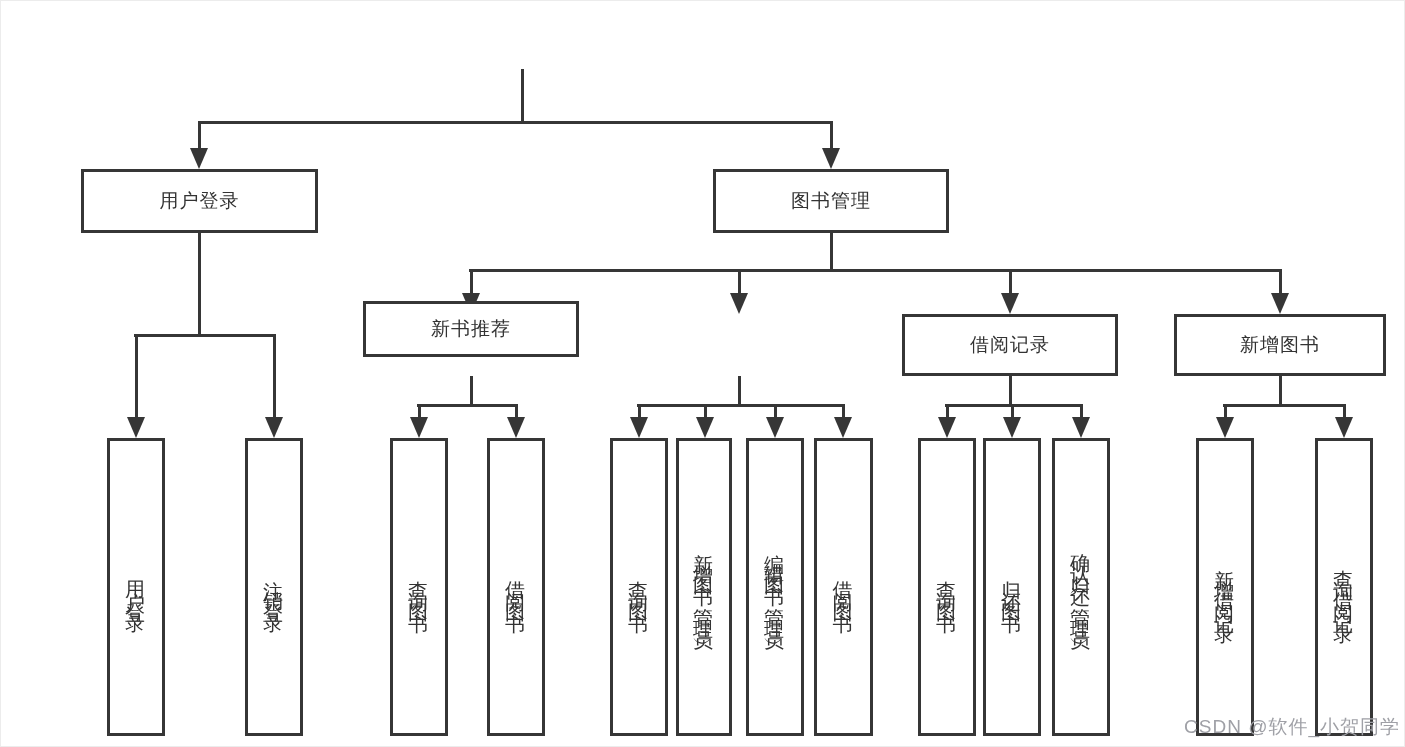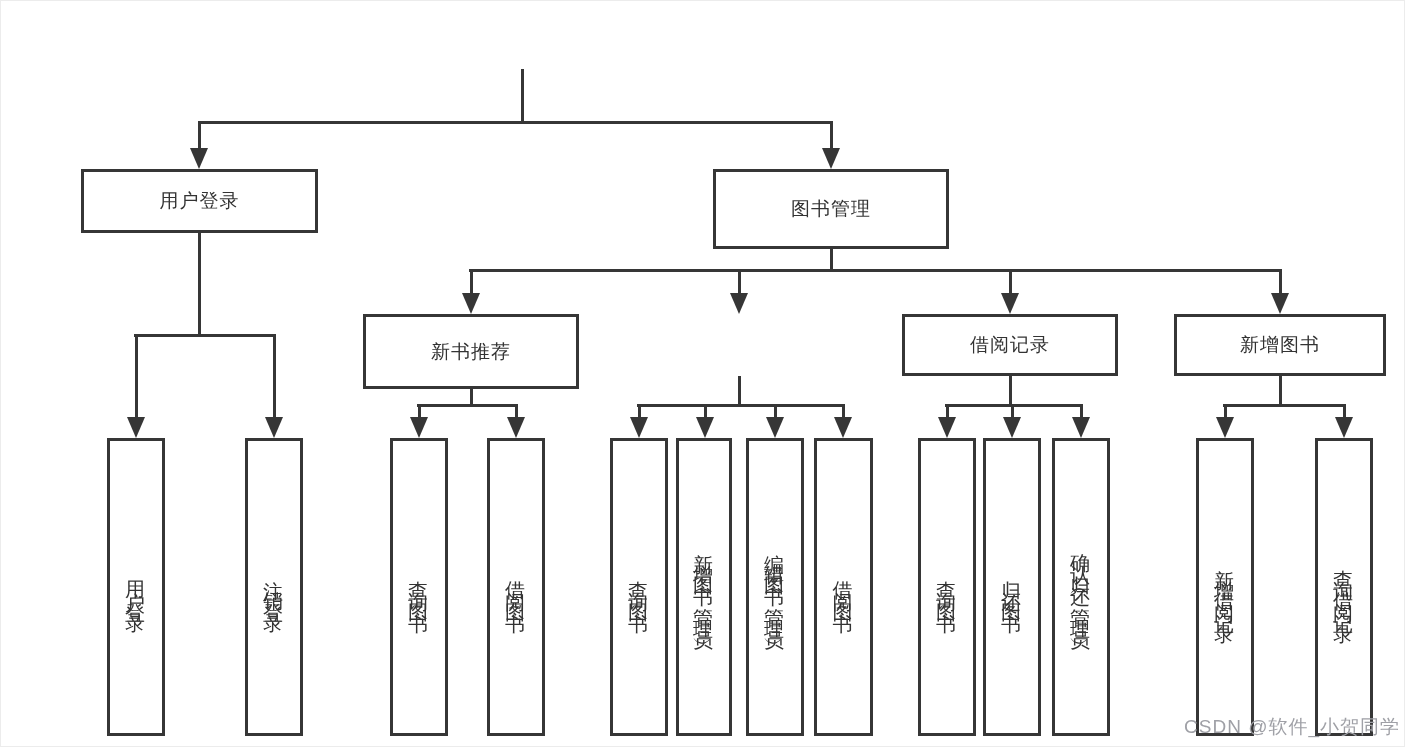--- a/index.html
+++ b/index.html
@@ -55,25 +55,25 @@
 </style>
 </head>
 <body>
 
 <div class="stage">
 
 
   <div class="box" style="left:80px;top:168px;width:237px;height:64px">
     <span class="hlabel">用户登录</span>
   </div>
-  <div class="box" style="left:712px;top:168px;width:236px;height:80px">
+  <div class="box" style="left:712px;top:168px;width:236px;height:64px">
     <span class="hlabel">图书管理</span>
   </div>
 
-  <div class="box" style="left:362px;top:313px;width:216px;height:75px">
+  <div class="box" style="left:362px;top:300px;width:216px;height:56px">
     <span class="hlabel">新书推荐</span>
   </div>
   <div class="box" style="left:901px;top:313px;width:216px;height:62px">
     <span class="hlabel">借阅记录</span>
   </div>
   <div class="box" style="left:1173px;top:313px;width:212px;height:62px">
     <span class="hlabel">新增图书</span>
   </div>
 
   <div class="box" style="left:106px;top:437px;width:58px;height:298px">

